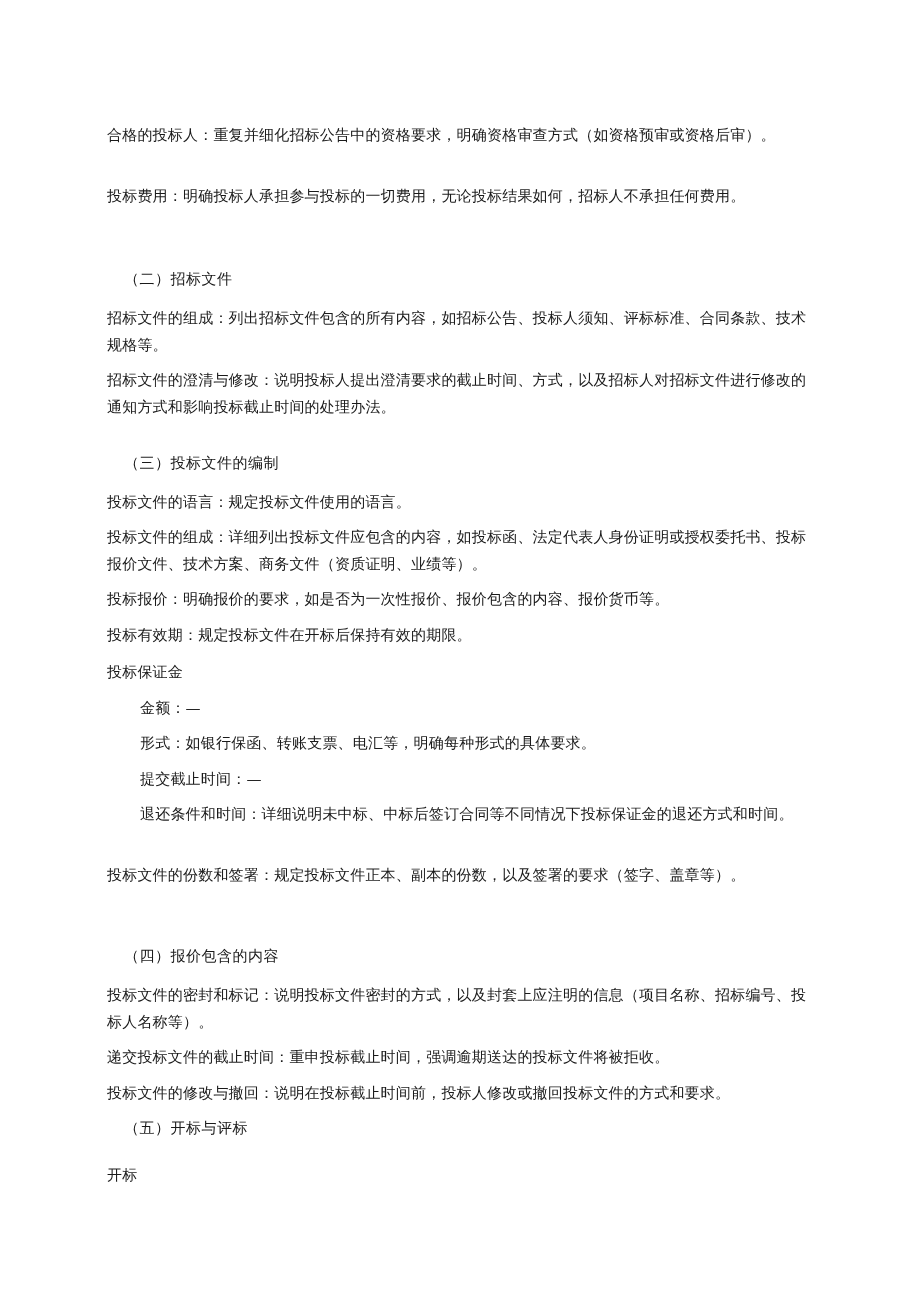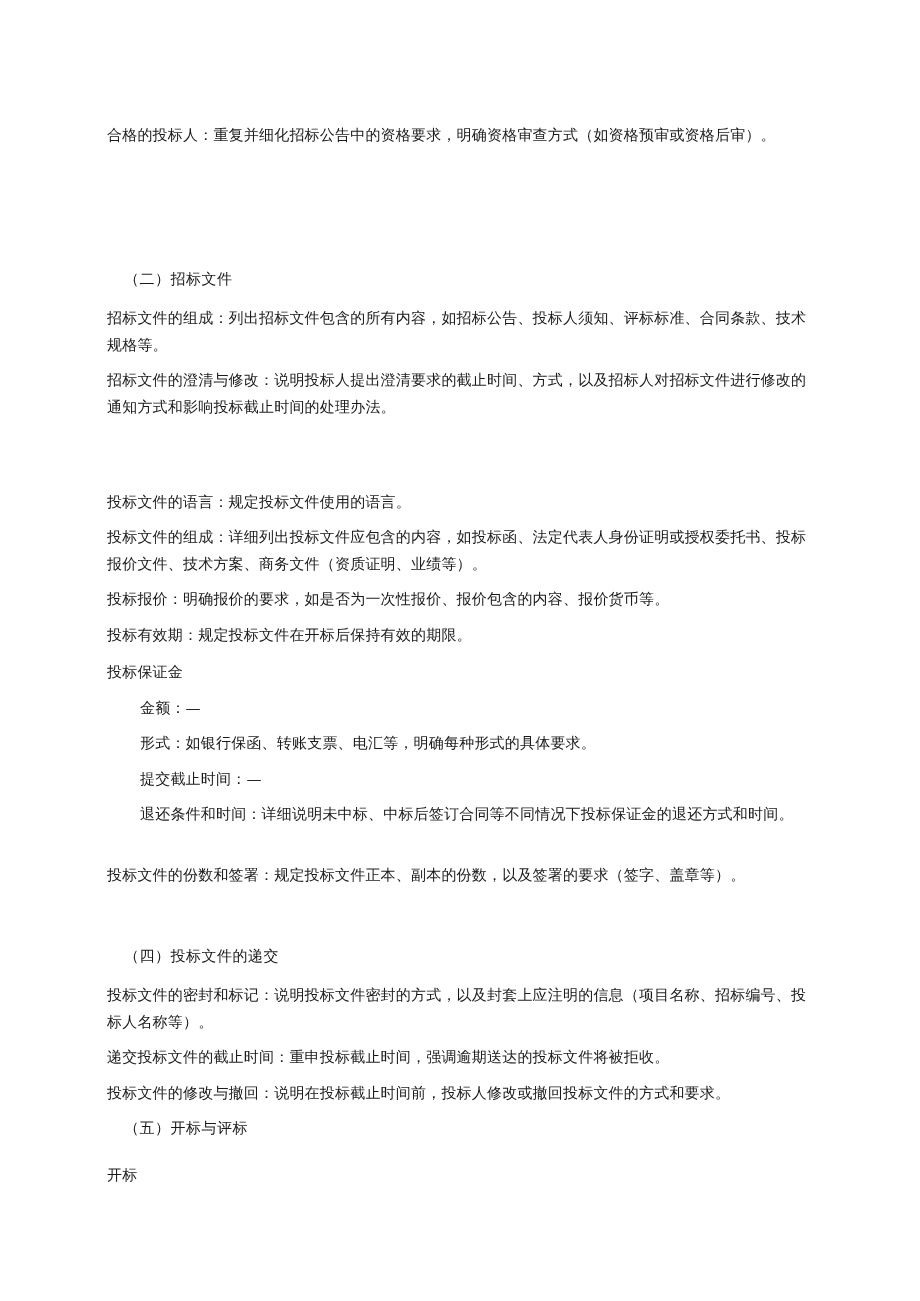--- a/index.html
+++ b/index.html
@@ -20,39 +20,41 @@
       font-size: 15px; line-height: 30px; margin: 0; font-weight: normal;
       letter-spacing: 0.5px;
     }
   </style>
 </head>
 <body>
 
 <div class="page">
 
   <p class="p" style="top:110px">合格的投标人：重复并细化招标公告中的资格要求，明确资格审查方式（如资格预审或资格后审）。</p>
+  <p class="p" style="top:171px">投标费用：明确投标人承担参与投标的一切费用，无论投标结果如何，招标人不承担任何费用。</p>
 
   <h2 class="h" style="top:252px">（二）招标文件</h2>
   <p class="p" style="top:355px">招标文件的澄清与修改：说明投标人提出澄清要求的截止时间、方式，以及招标人对招标文件进行修改的通知方式和影响投标截止时间的处理办法。</p>
   <p class="p" style="top:293px">招标文件的组成：列出招标文件包含的所有内容，如招标公告、投标人须知、评标标准、合同条款、技术规格等。</p>
 
+  <h2 class="h" style="top:436px">（三）投标文件的编制</h2>
   <p class="p" style="top:512px">投标文件的组成：详细列出投标文件应包含的内容，如投标函、法定代表人身份证明或授权委托书、投标报价文件、技术方案、商务文件（资质证明、业绩等）。</p>
   <p class="p" style="top:477px">投标文件的语言：规定投标文件使用的语言。</p>
   <p class="p" style="top:610px">投标有效期：规定投标文件在开标后保持有效的期限。</p>
   <p class="p" style="top:574px">投标报价：明确报价的要求，如是否为一次性报价、报价包含的内容、报价货币等。</p>
   <p class="p" style="top:647px">投标保证金</p>
 
   <p class="p indent" style="top:683px">金额：—</p>
   <p class="p indent" style="top:718px">形式：如银行保函、转账支票、电汇等，明确每种形式的具体要求。</p>
   <p class="p indent" style="top:754px">提交截止时间：—</p>
   <p class="p indent" style="top:789px">退还条件和时间：详细说明未中标、中标后签订合同等不同情况下投标保证金的退还方式和时间。</p>
 
   <p class="p" style="top:850px">投标文件的份数和签署：规定投标文件正本、副本的份数，以及签署的要求（签字、盖章等）。</p>
 
-  <h2 class="h" style="top:929px">（四）投标文件的递交</h2>
+  <h2 class="h" style="top:929px">（四）报价包含的内容</h2>
   <p class="p" style="top:970px">投标文件的密封和标记：说明投标文件密封的方式，以及封套上应注明的信息（项目名称、招标编号、投标人名称等）。</p>
   <p class="p" style="top:1032px">递交投标文件的截止时间：重申投标截止时间，强调逾期送达的投标文件将被拒收。</p>
   <p class="p" style="top:1068px">投标文件的修改与撤回：说明在投标截止时间前，投标人修改或撤回投标文件的方式和要求。</p>
 
   <h2 class="h" style="top:1101px">（五）开标与评标</h2>
   <p class="p" style="top:1150px">开标</p>
 
 </div>
 
 </body></html>

